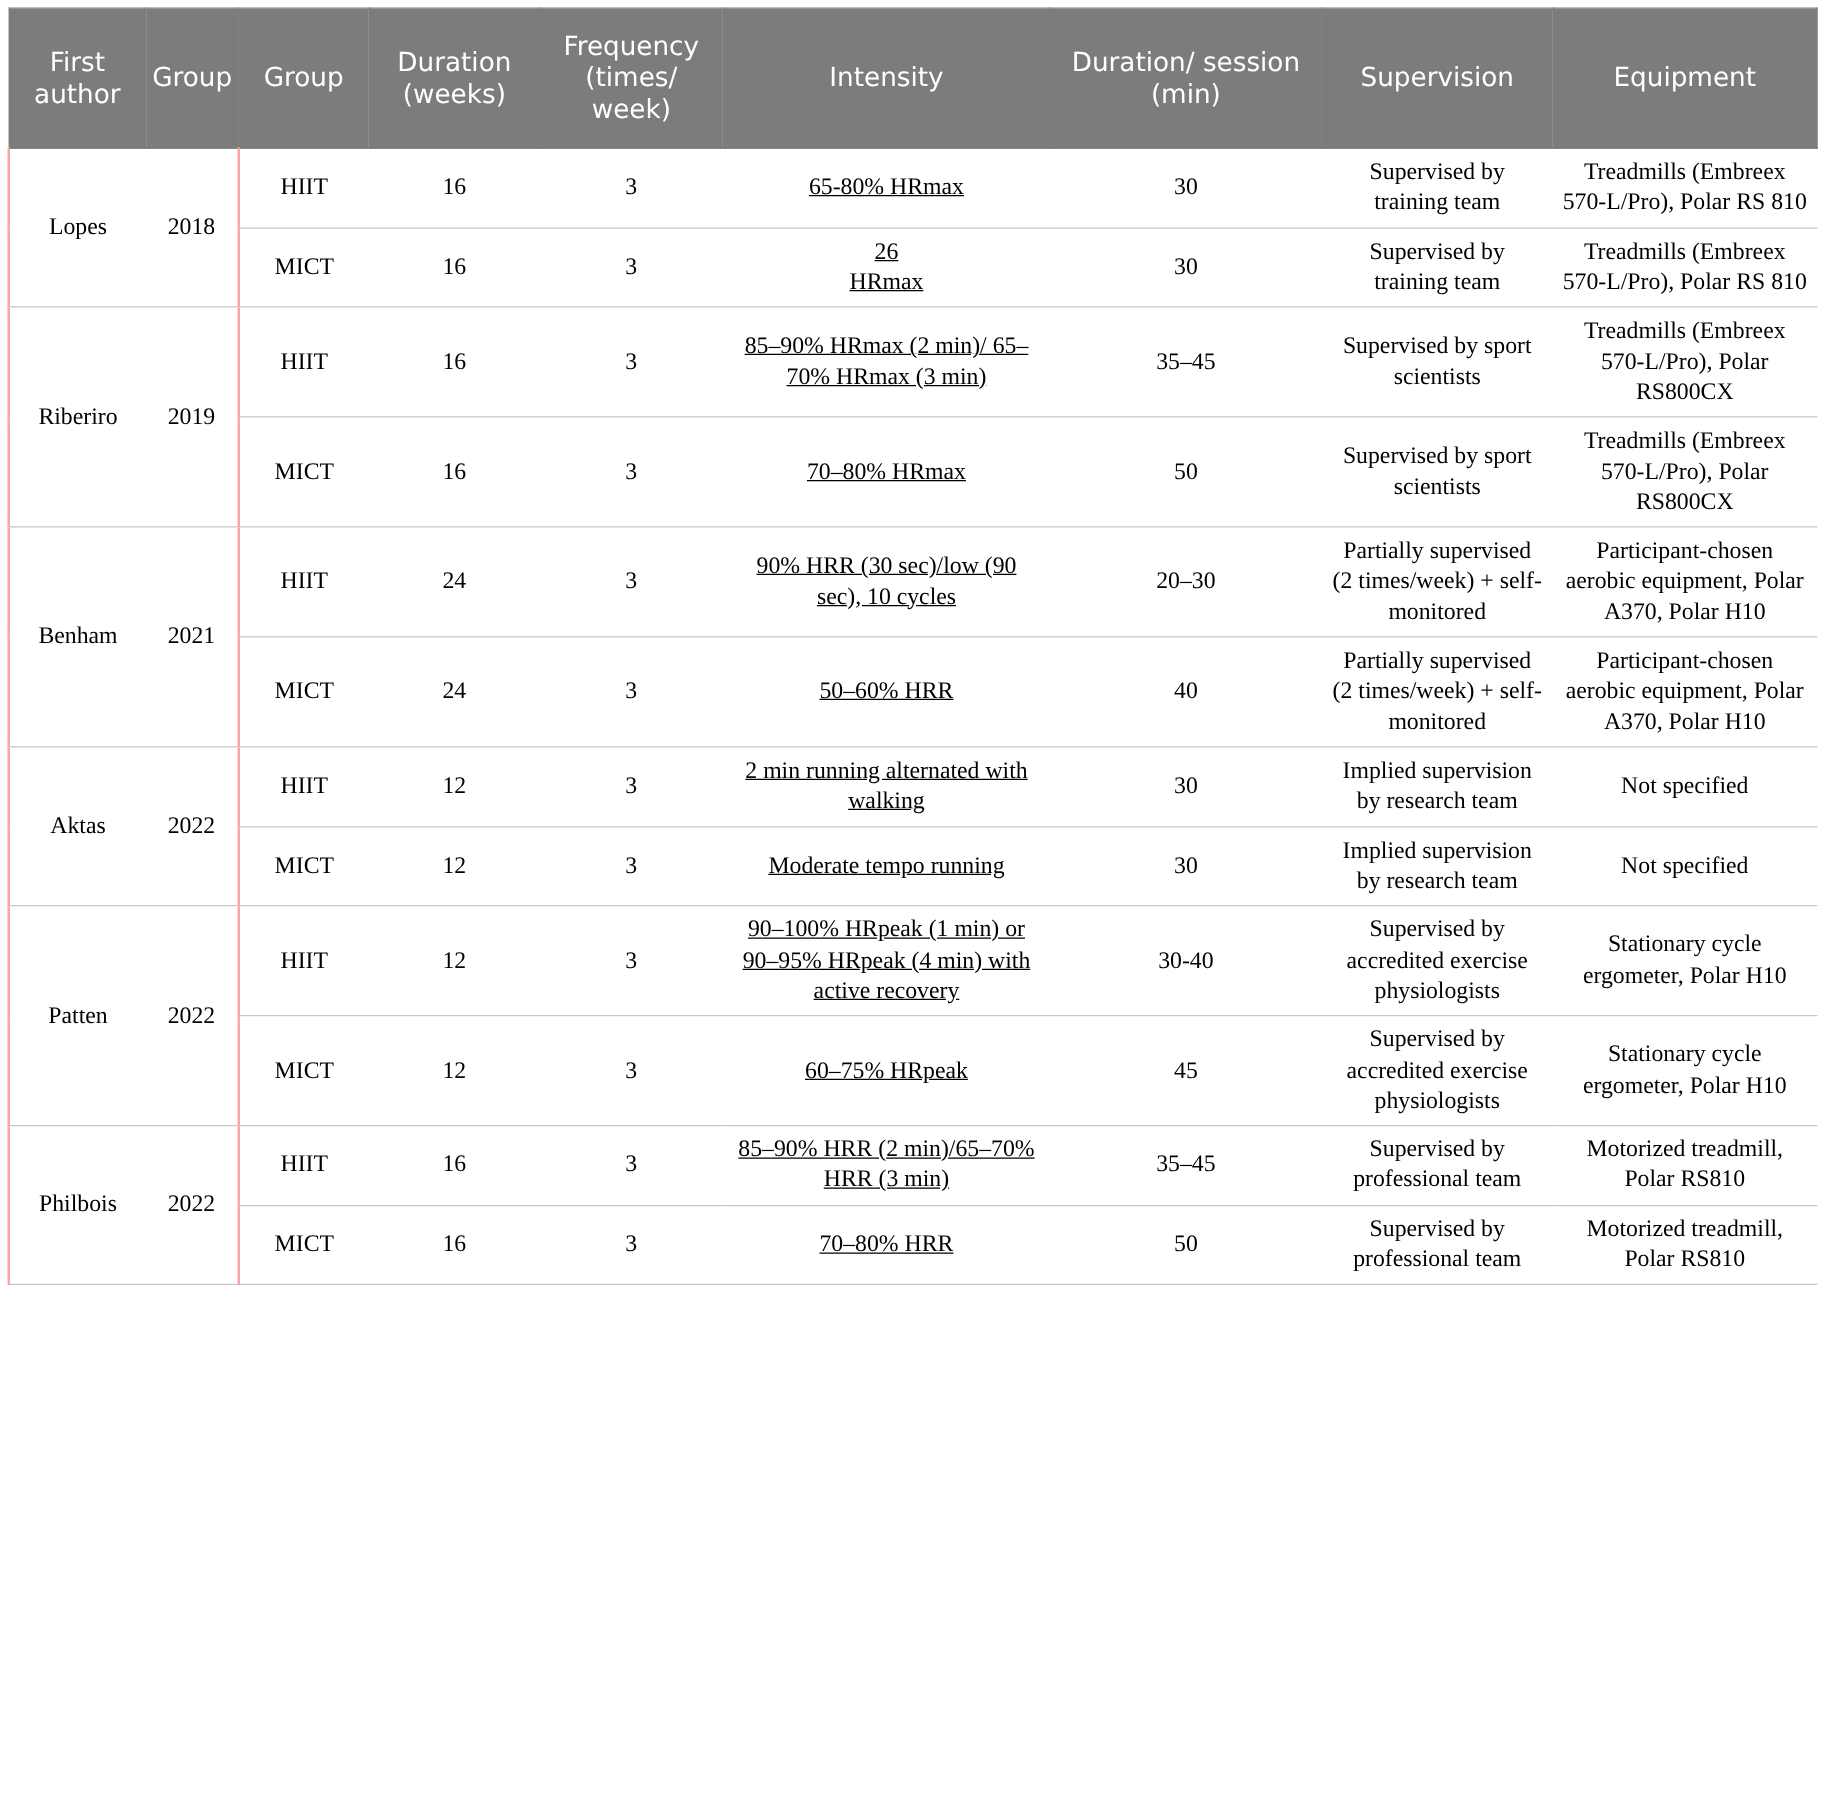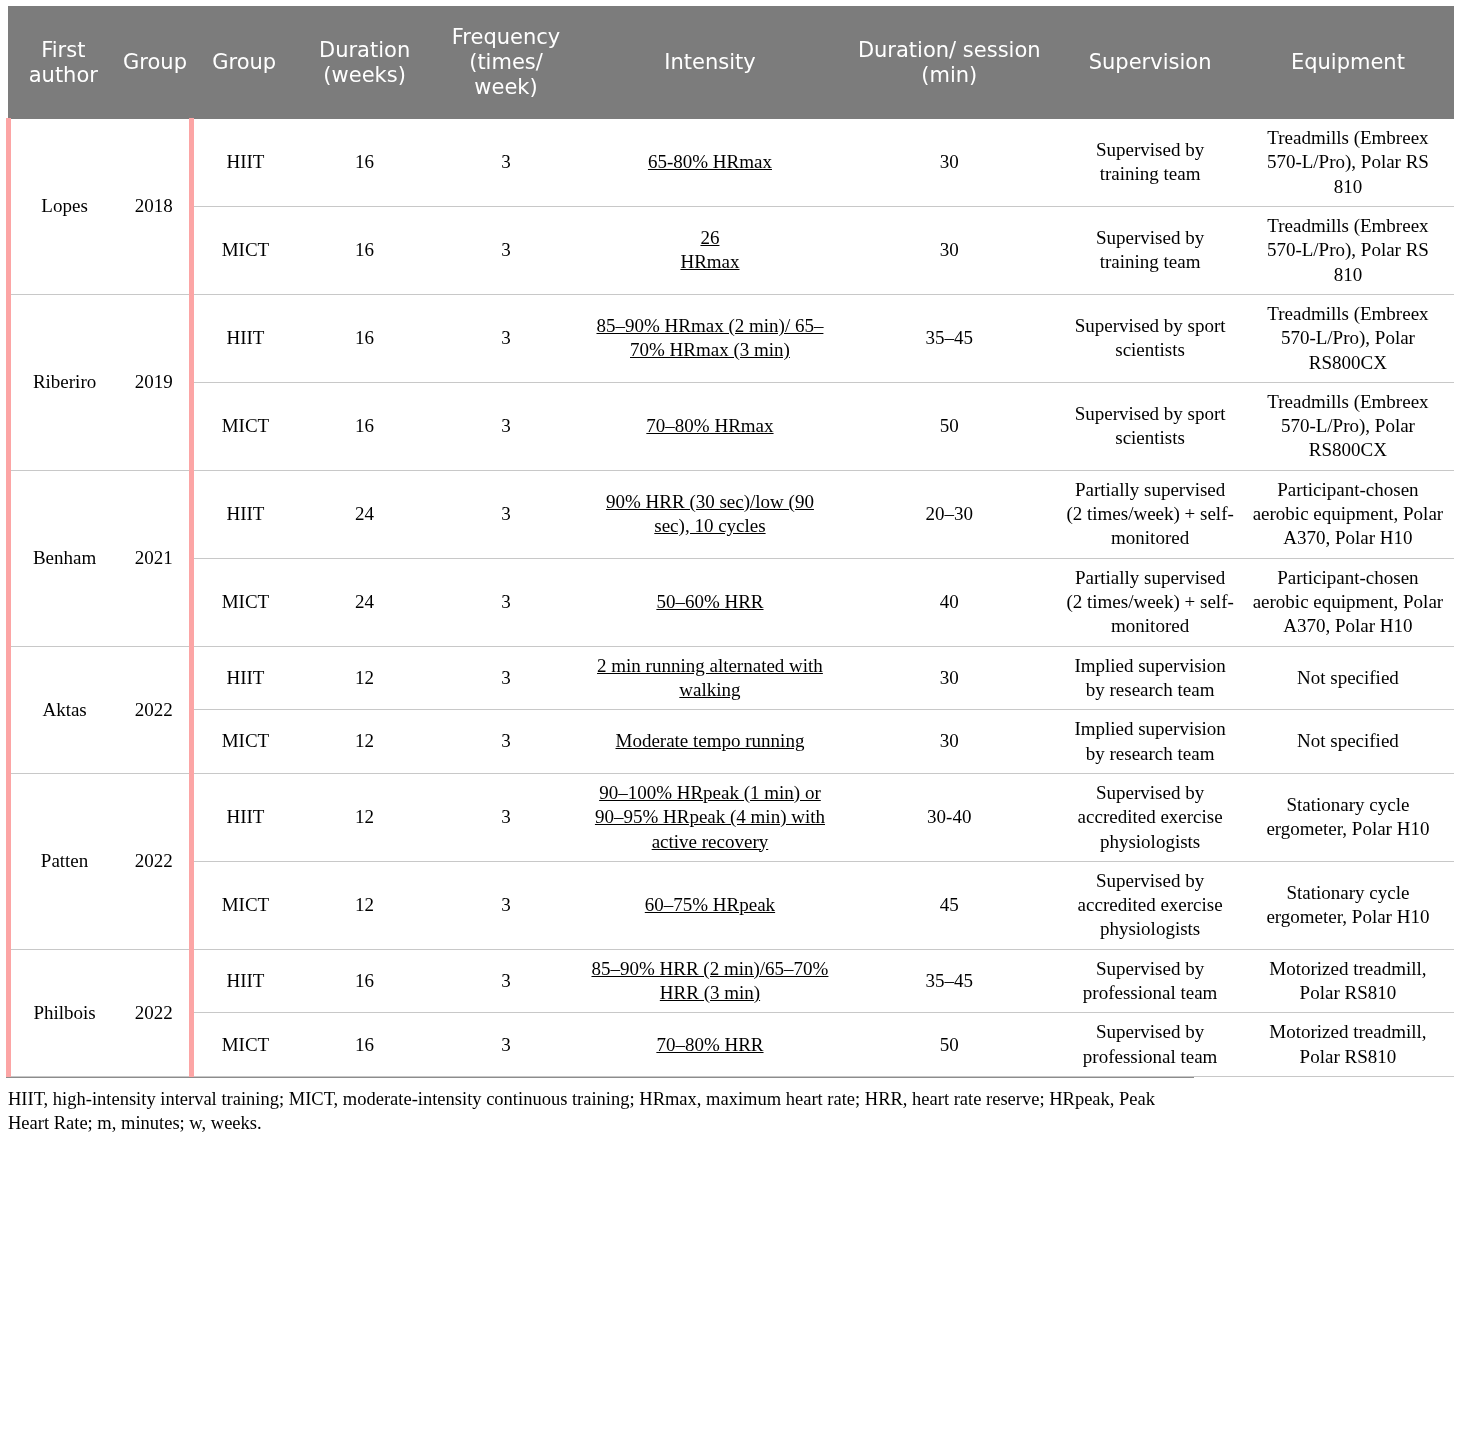--- a/index.html
+++ b/index.html
@@ -41,21 +41,21 @@
     border-left: none;
     border-right: none;
     text-align: center;
     vertical-align: middle;
     font-size: 19px;
     line-height: 1.28;
     padding: 7px 8px;
     box-sizing: border-box;
   }
   table.study-table td.vline-l {
-    border-left: 5px solid #fca5a5;
+    border-left: 2px solid #fca5a5;
     margin-left: 42px;
   }
   table.study-table tr.group-start > td {
     border-top: 1px solid #8c8c8c;
   }
   .col-author { width: 107px; }
   .col-year { width: 72px; }
   .col-group { width: 102px; }
   .col-duration { width: 133px; }
   .col-freq { width: 143px; }
@@ -227,15 +227,14 @@
           <td>16</td>
           <td>3</td>
           <td class="nowrap-break">70–80% HRR</td>
           <td>50</td>
           <td>Supervised by professional team</td>
           <td class="equip-cell">Motorized treadmill, Polar RS810</td>
         </tr>
       </tbody>
   </table>
 
-  <div class="footnote">HIIT, high-intensity interval training; MICT, moderate-intensity continuous training; HRmax, maximum heart rate; HRR, heart rate reserve; HRpeak, Peak Heart Rate; m, minutes; w, weeks.</div>
 
 </div>
 
 </body></html>

